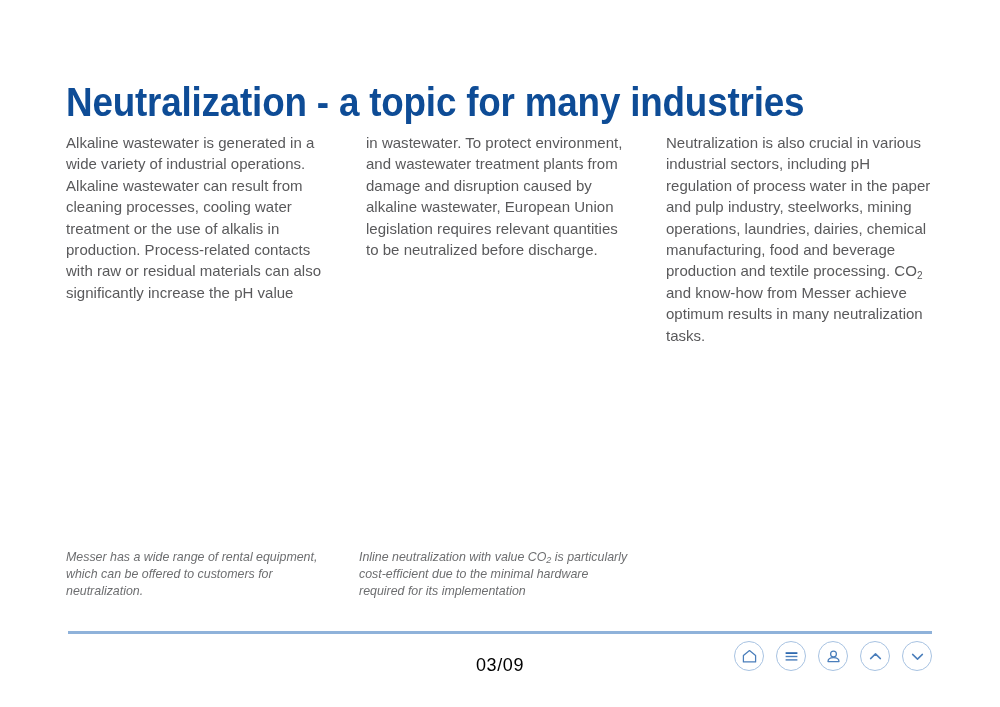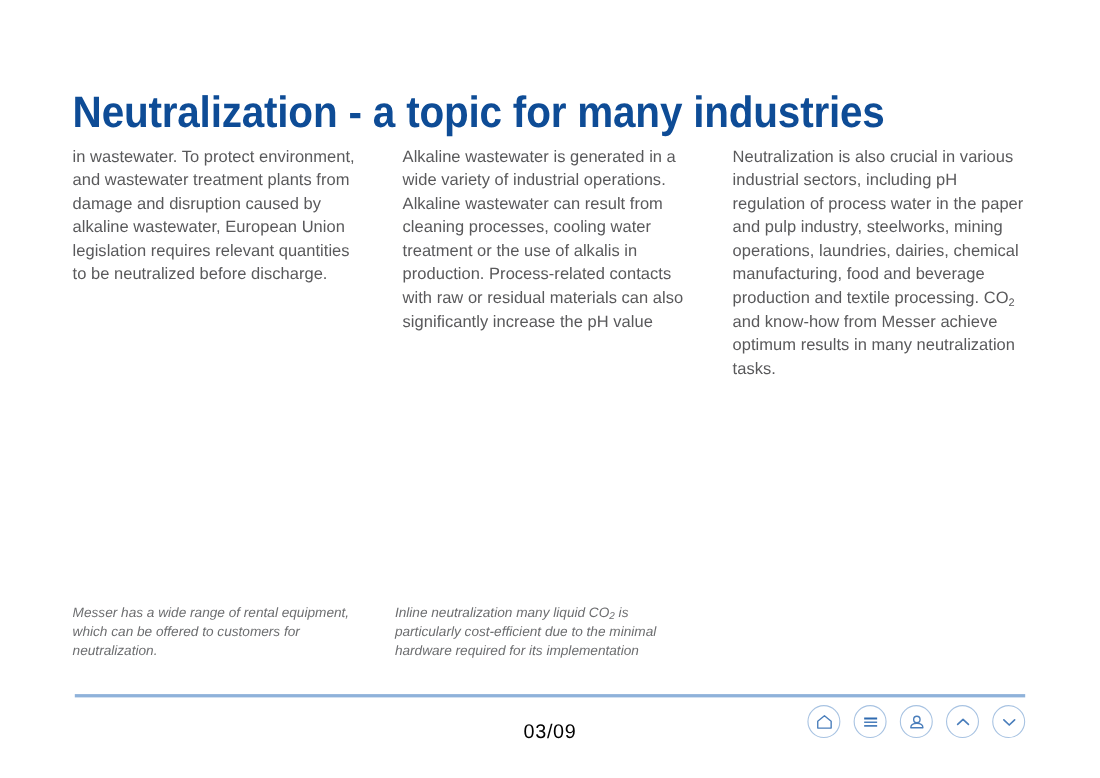--- a/index.html
+++ b/index.html
@@ -156,39 +156,39 @@
 </style>
 </head>
 <body>
 
 <div class="slide">
 
   <h1 class="title">Neutralization - a topic for many industries</h1>
 
   <div class="columns">
     <div class="col">
-      <p class="body-text"><span>in wastewater. To protect environment, and wastewater treatment plants from damage and disruption caused by alkaline wastewater, European Union legislation requires relevant quantities to be neutralized before discharge.</span></p>
+      <p class="body-text"><span>Alkaline wastewater is generated in a wide variety of industrial operations. Alkaline wastewater can result from cleaning processes, cooling water treatment or the use of alkalis in production. Process-related contacts with raw or residual materials can also significantly increase the pH value</span></p>
     </div>
     <div class="col">
-      <p class="body-text"><span>Alkaline wastewater is generated in a wide variety of industrial operations. Alkaline wastewater can result from cleaning processes, cooling water treatment or the use of alkalis in production. Process-related contacts with raw or residual materials can also significantly increase the pH value</span></p>
+      <p class="body-text"><span>in wastewater. To protect environment, and wastewater treatment plants from damage and disruption caused by alkaline wastewater, European Union legislation requires relevant quantities to be neutralized before discharge.</span></p>
     </div>
     <div class="col">
       <p class="body-text"><span>Neutralization is also crucial in various industrial sectors, including pH regulation of process water in the paper and pulp industry, steelworks, mining operations, laundries, dairies, chemical manufacturing, food and beverage production and textile processing. CO</span><sub>2</sub><span> and know-how from Messer achieve optimum results in many neutralization tasks.</span></p>
     </div>
   </div>
 
   <div class="media-band">
     <div class="media-slot"></div>
     <div class="media-slot"></div>
     <div class="media-slot"></div>
   </div>
 
   <div class="captions">
     <p class="caption"><span>Messer has a wide range of rental equipment, which can be offered to customers for neutralization.</span></p>
-    <p class="caption"><span>Inline neutralization many liquid CO</span><sub>2</sub><span> is particularly cost-efficient due to the minimal hardware required for its implementation</span></p>
+    <p class="caption"><span>Inline neutralization with value CO</span><sub>2</sub><span> is particularly cost-efficient due to the minimal hardware required for its implementation</span></p>
     <p class="caption"><span></span></p>
   </div>
 
   <div class="footer-rule"></div>
 
   <div class="page-indicator">03/09</div>
 
   <div class="nav-icons">
 
     <button class="nav-btn">

